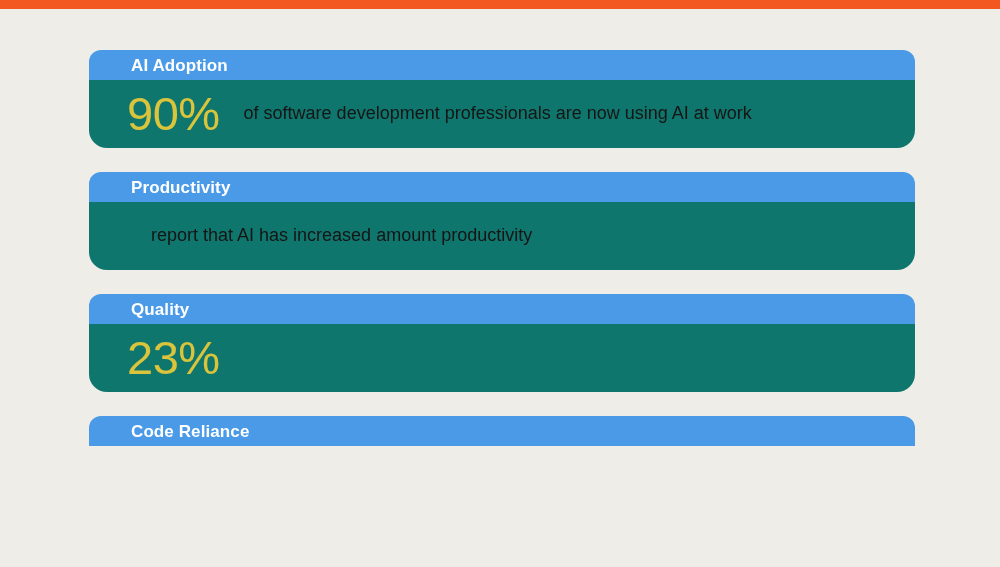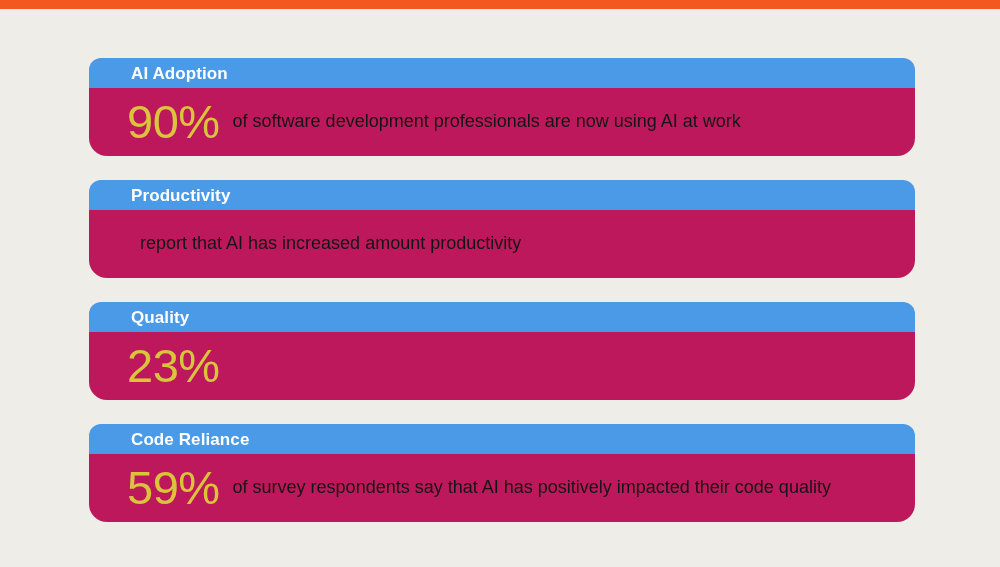--- a/index.html
+++ b/index.html
@@ -19,21 +19,21 @@
     position: absolute;
     top: 0;
     left: 0;
     width: 1000px;
     height: 9px;
     background: #f2581f;
   }
 
   .cards-wrap {
     position: absolute;
-    top: 58px;
+    top: 50px;
     left: 89px;
     width: 826px;
   }
 
   .stat-card {
     width: 826px;
     margin-bottom: 24px;
     position: relative;
   }
   .stat-card:last-child {
@@ -51,21 +51,21 @@
   }
   .card-header-title {
     color: #ffffff;
     font-size: 17px;
     font-weight: bold;
     letter-spacing: 0.1px;
     line-height: 1;
   }
 
   .card-body {
-    background: #be185d;
+    background: #0f766e;
     border-radius: 0 0 18px 18px;
     height: 68px;
     display: flex;
     align-items: center;
     padding-left: 38px;
     padding-right: 24px;
     box-sizing: border-box;
   }
 
   .stat-number {
@@ -78,21 +78,21 @@
     flex: 0 0 auto;
     position: relative;
     top: -1px;
   }
 
   .stat-text {
     color: #151515;
     font-size: 18px;
     font-weight: 400;
     line-height: 1.2;
-    margin-left: 13px;
+    margin-left: 24px;
     flex: 1 1 auto;
   }
 </style>
 </head>
 <body>
 
 <div class="top-bar"></div>
 
 <div class="cards-wrap">
 
@@ -121,19 +121,15 @@
     </div>
     <div class="card-body">
       <span class="stat-number">23%</span>
     </div>
   </div>
 
   <div class="stat-card">
     <div class="card-header">
       <span class="card-header-title">Code Reliance</span>
     </div>
-    <div class="card-body">
-      <span class="stat-number">59%</span>
-      <span class="stat-text">of survey respondents say that AI has positively impacted their code quality</span>
-    </div>
   </div>
 
 </div>
 
 </body></html>

